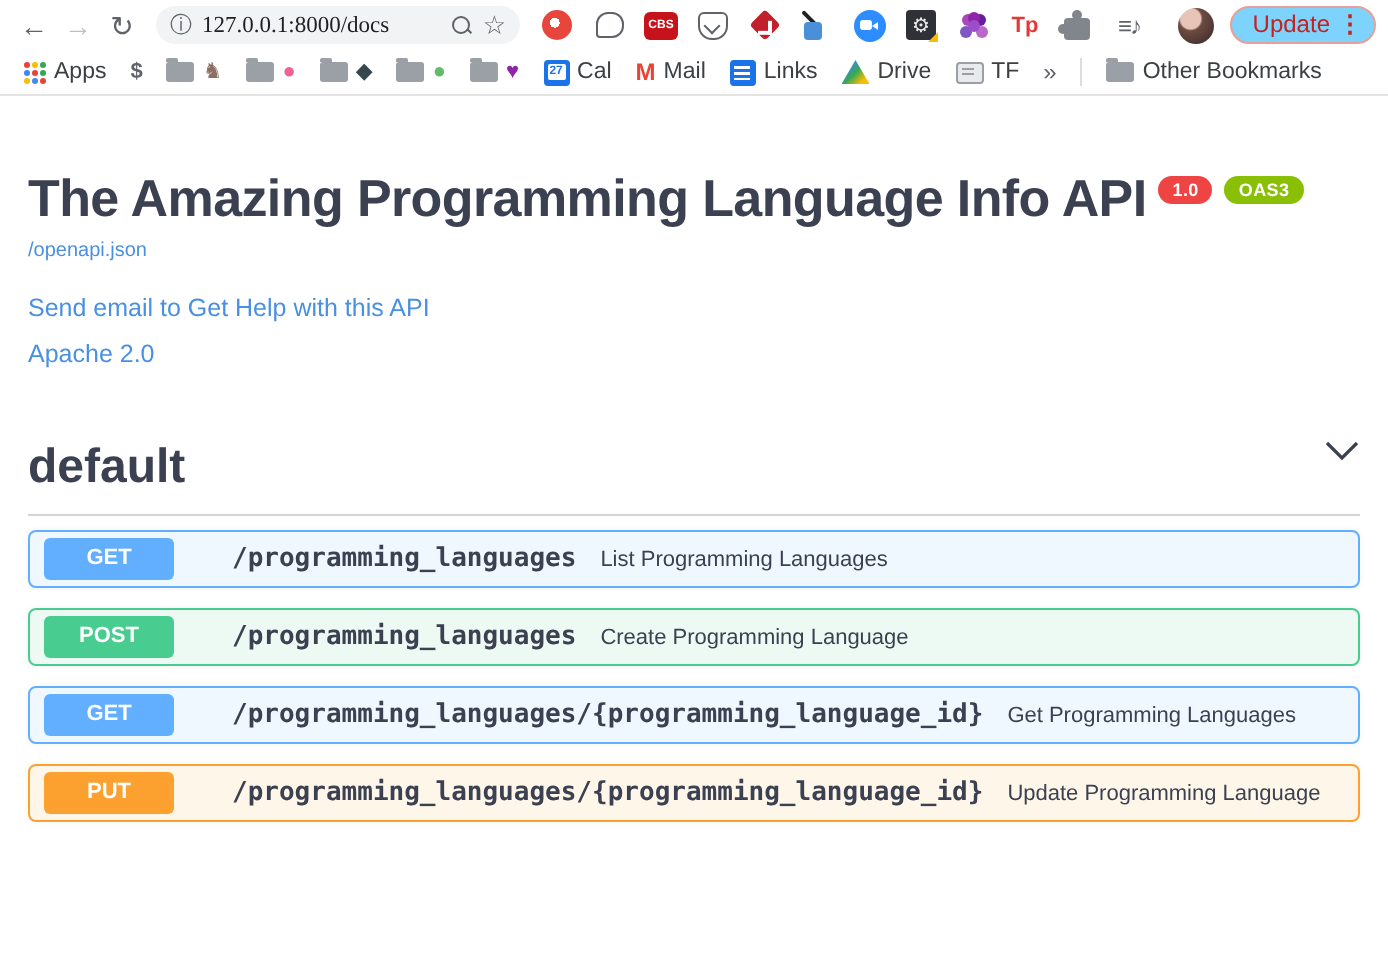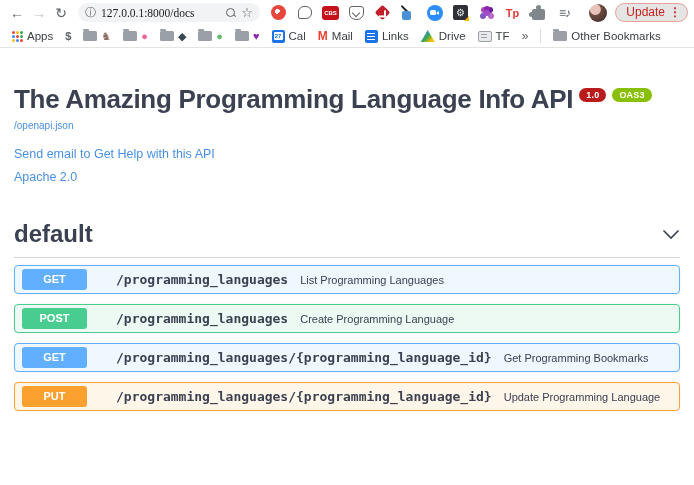--- a/index.html
+++ b/index.html
@@ -53,21 +53,21 @@
     box-shadow: -4px 3px 0 #7e57c2, 4px 3px 0 #ba68c8, 0 -4px 0 #8e24aa, -3px -3px 0 #ab47bc, 3px -3px 0 #6a1b9a; }
   .e-tp { color: #e53935; font-weight: bold; font-size: 11px; font-family: "Liberation Sans", sans-serif; }
   .e-puzzle { width: 13px; height: 11px; background: #80868b; border-radius: 2px; position: relative; margin-top: 3px; }
   .e-puzzle::before { content: ""; position: absolute; top: -4px; left: 4px; width: 5px; height: 5px;
     border-radius: 50%; background: #80868b; }
   .e-puzzle::after { content: ""; position: absolute; left: -3px; top: 3px; width: 5px; height: 5px;
     border-radius: 50%; background: #80868b; }
   .e-media { font-size: 12px; color: #5f6368; letter-spacing: -1px; }
   .avatar { width: 18px; height: 18px; border-radius: 50%; flex-shrink: 0;
     background: radial-gradient(circle at 35% 30%, #e8c4b8 0 5px, #6d4c41 6px, #37262a 100%); }
-  .update { display: flex; align-items: center; gap: 4px; border: 1.5px solid #e89f97; background: #e5e5e5;
+  .update { display: flex; align-items: center; gap: 4px; border: 1.5px solid #e89f97; background: #7dd3fc;
     color: #c5221f; font-size: 12px; border-radius: 11px; padding: 1px 6px 2px 10px; margin-left: 8px;
     cursor: pointer; white-space: nowrap; justify-content: flex-end; }
   .update .kebab { font-size: 12px; font-weight: bold; color: #c5221f; }
 
   
   .bookmarks { height: 23px; display: flex; align-items: center; gap: 4px; padding: 0 8px;
     border-bottom: 1px solid #e4e4e4; background: #fff; font-size: 11.5px; color: #3c4043; }
   .bm { display: flex; align-items: center; gap: 4px; padding: 0 4px; cursor: pointer; white-space: nowrap; }
   .grid9 { display: grid; grid-template-columns: repeat(3, 3px); grid-gap: 1px; }
   .grid9 i { width: 3px; height: 3px; border-radius: 50%; }
@@ -96,32 +96,32 @@
   .tf-ico::before { content: ""; position: absolute; left: 2px; top: 2.5px; width: 6px; height: 5px;
     background: repeating-linear-gradient(#9aa0a6 0 1px, transparent 1px 2.5px); }
   .bm-sep { width: 1px; height: 14px; background: #dadce0; margin: 0 4px; }
   .chev2 { color: #5f6368; font-size: 12px; }
 
   
   .content { padding: 0 14px; }
   h1.apititle { margin-top: 36px; font-size: 26px; font-weight: bold; color: #3b4151; letter-spacing: -0.3px; }
   .badge { display: inline-block; font-size: 9px; font-weight: bold; color: #fff; border-radius: 8px;
     padding: 2px 7px; vertical-align: 10px; margin-left: 6px; letter-spacing: 0.2px; }
-  .badge.ver { background: #b91c1c; }
+  .badge.ver { background: #ef4444; }
   .badge.oas { background: #89bf04; }
   a.speclink { display: inline-block; margin-top: 3px; font-size: 10px; color: #4990e2;
     text-decoration: none; cursor: pointer; }
   .desc { margin-top: 17px; font-size: 13px; color: #3b4151; }
   .infolinks { margin-top: 13px; font-size: 12.5px; }
   .infolinks a { color: #4990e2; text-decoration: none; display: block; cursor: pointer; }
   .infolinks .terms { margin-bottom: 8px; }
   .infolinks .pair a { line-height: 1.28; }
   .infolinks .license { margin-top: 8px; }
 
-  .section-head { display: flex; align-items: center; justify-content: space-between; margin-top: 36px;
+  .section-head { display: flex; justify-content: space-between; margin-top: 36px;
     padding-bottom: 9px; border-bottom: 1px solid rgba(59,65,81,0.22); cursor: pointer; }
   .section-head h3 { font-size: 24px; font-weight: bold; color: #3b4151; }
 
   .oplist { margin-top: 7px; }
   .op { display: flex; align-items: center; height: 29px; border: 1px solid; border-radius: 4px;
     margin-bottom: 10px; padding: 0 8px 0 7px; cursor: pointer;
     box-shadow: 0 0 3px rgba(0,0,0,0.06); }
   .mcell { width: 84px; flex-shrink: 0; }
   .method { display: inline-block; min-width: 65px; padding: 0 8px; height: 21px; line-height: 21px;
     border-radius: 3px; color: #fff; font-size: 11px; font-weight: bold; text-align: center;
@@ -282,21 +282,21 @@
 
   <div class="op" style="border-color: rgb(73, 204, 144); background: rgb(237, 250, 244);">
     <span class="mcell"><button class="method" style="background: rgb(73, 204, 144);">POST</button></span>
     <span class="path">/programming_languages</span>
     <span class="summary">Create Programming Language</span>
   </div>
 
   <div class="op" style="border-color: rgb(97, 175, 254); background: rgb(239, 247, 255);">
     <span class="mcell"><button class="method" style="background: rgb(97, 175, 254);">GET</button></span>
     <span class="path">/programming_languages/{programming_language_id}</span>
-    <span class="summary">Get Programming Bookmarks</span>
+    <span class="summary">Get Programming Languages</span>
   </div>
 
   <div class="op" style="border-color: rgb(252, 161, 48); background: rgb(255, 246, 234);">
     <span class="mcell"><button class="method" style="background: rgb(252, 161, 48);">PUT</button></span>
     <span class="path">/programming_languages/{programming_language_id}</span>
     <span class="summary">Update Programming Language</span>
   </div>
 
 </div>
 </div>

